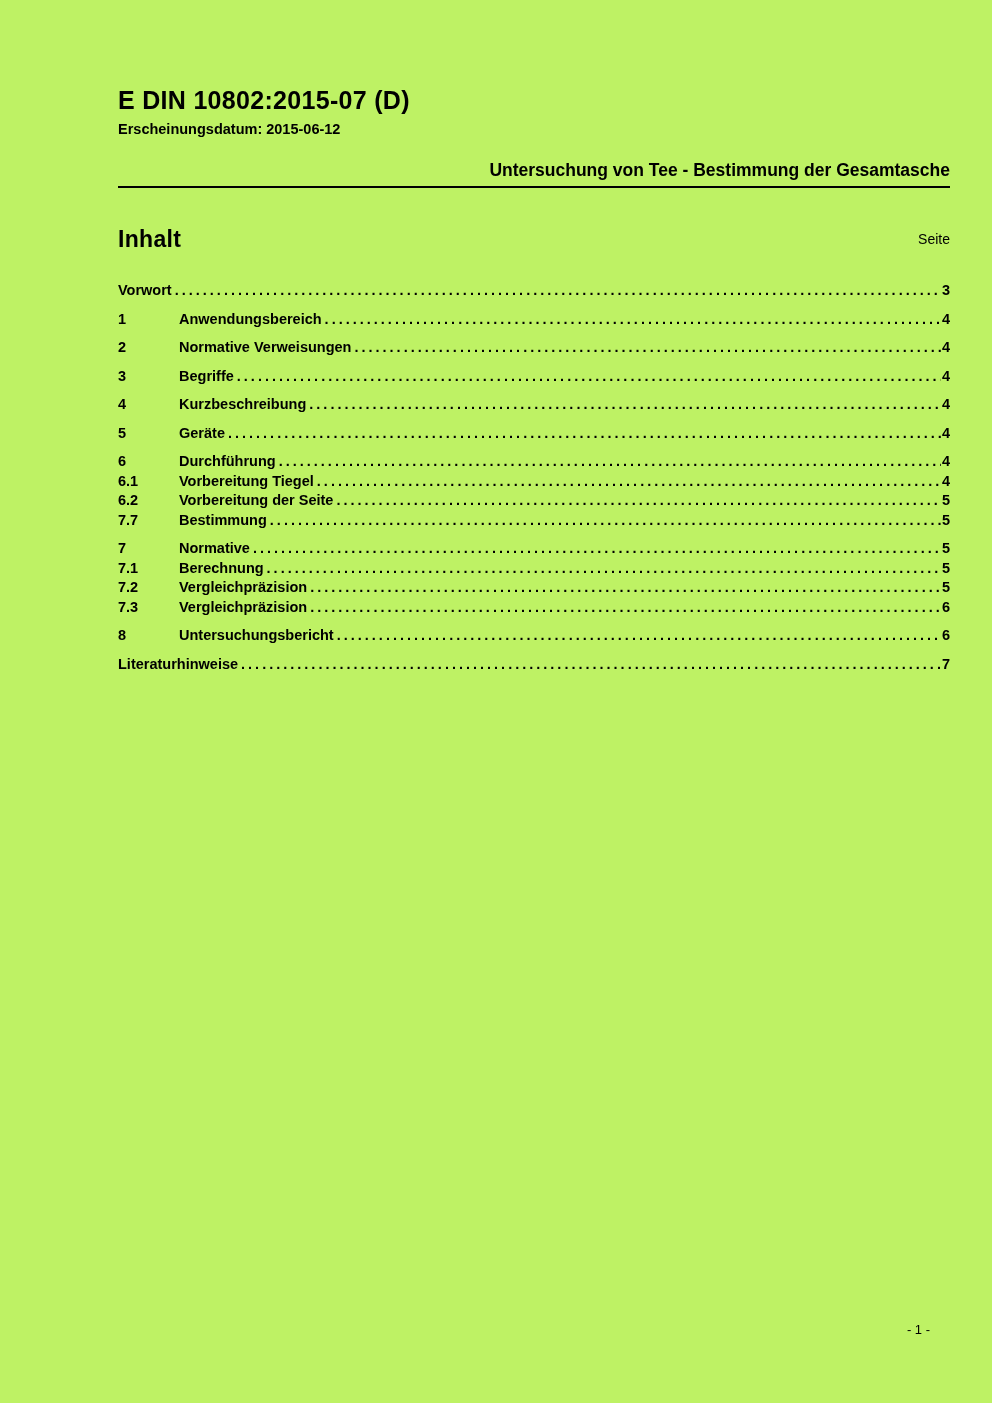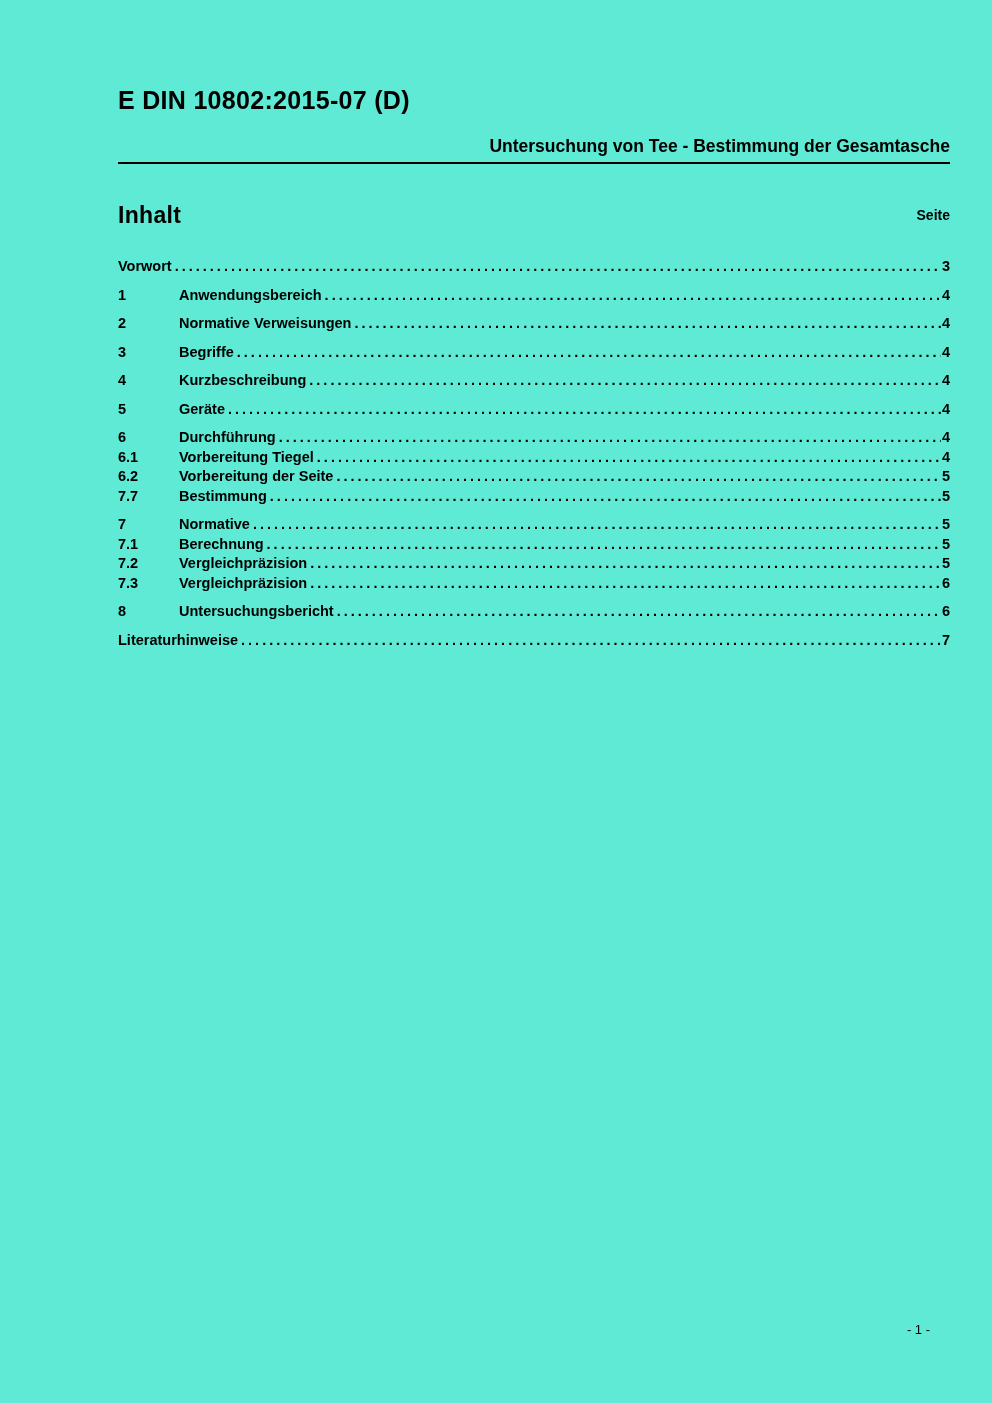--- a/index.html
+++ b/index.html
@@ -1,21 +1,21 @@
 <!DOCTYPE html>
 <html><head>
 <meta charset="utf-8">
 <style>
   * { margin: 0; padding: 0; box-sizing: border-box; }
   html, body { background: #ffffff; }
   .page {
     position: relative;
     width: 992px;
     height: 1403px;
-    background: #5eead4;
+    background: #bef264;
     color: #000000;
     font-family: "Liberation Sans", sans-serif;
     overflow: hidden;
   }
   .content {
     position: absolute;
     left: 118px;
     top: 86px;
     width: 832px;
   }
@@ -47,21 +47,21 @@
     margin-top: 39px;
   }
   .toc-heading {
     font-size: 23px;
     font-weight: bold;
     line-height: 24px;
     letter-spacing: 0.3px;
   }
   .page-col-label {
     font-size: 14px;
-    font-weight: bold;
+    font-weight: normal;
   }
   .toc-list { margin-top: 30px; }
   .toc-row {
     display: flex;
     align-items: baseline;
     font-size: 14.5px;
     font-weight: bold;
     line-height: 19.5px;
     white-space: nowrap;
     cursor: default;
@@ -92,20 +92,21 @@
   }
 </style>
 </head>
 <body>
 
 <div class="page">
   <div class="content">
 
     <div class="doc-code">E DIN 10802:2015-07 (D)</div>
 
+    <div class="pub-date">Erscheinungsdatum: 2015-06-12</div>
 
     <div class="doc-title">Untersuchung von Tee - Bestimmung der Gesamtasche</div>
 
     <div class="toc-header">
       <div class="toc-heading">Inhalt</div>
       <div class="page-col-label">Seite</div>
     </div>
 
     <div class="toc-list" id="toc-list">
         <div class="toc-row top">

